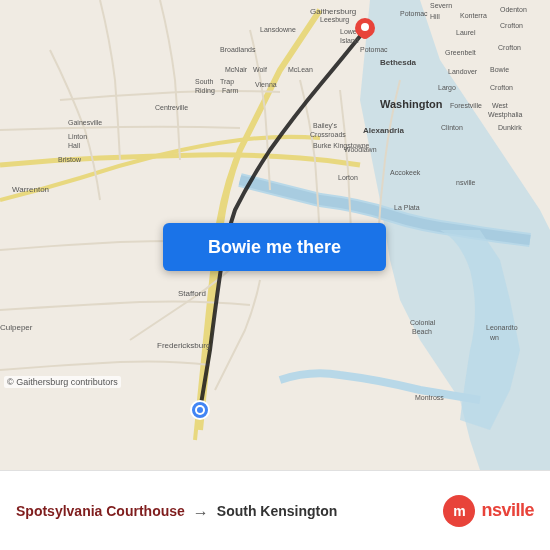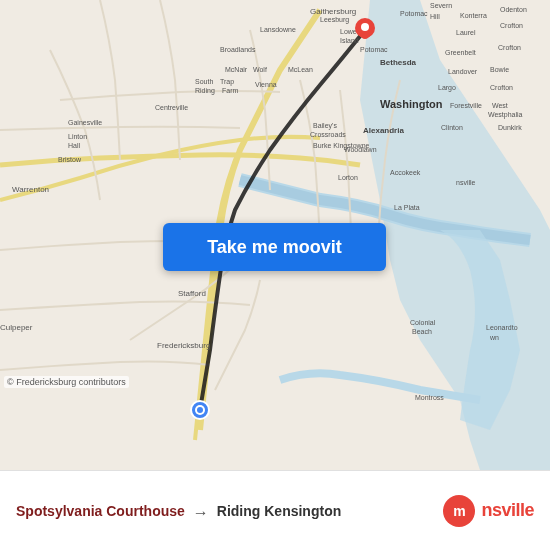--- a/index.html
+++ b/index.html
@@ -244,32 +244,32 @@
       <circle cx="200" cy="410" r="9" fill="#4285f4" stroke="white" stroke-width="2"></circle>
       <circle cx="200" cy="410" r="5" fill="white"></circle>
       <circle cx="200" cy="410" r="3" fill="#4285f4"></circle>
 
       <ellipse cx="365" cy="28" rx="10" ry="10" fill="#e8433a"></ellipse>
       <path d="M358,33 Q365,45 372,33" fill="#e8433a"></path>
       <circle cx="365" cy="27" r="4" fill="white"></circle>
     </svg>
 
     
-    <button id="take-me-there-btn">Take me moovit</button>
+    <button id="take-me-there-btn">Bowie me there</button>
 
     
-    <div id="attribution">© Fredericksburg contributors</div>
+    <div id="attribution">© Gaithersburg contributors</div>
   </div>
 
   <div id="bottom-bar">
     <div id="bottom-left">
       <div id="route-row">
         <span id="origin-label">Spotsylvania Courthouse</span>
         <span id="arrow-icon">→</span>
-        <span id="dest-label">Riding Kensington</span>
+        <span id="dest-label">South Kensington</span>
       </div>
     </div>
 
     <div id="moovit-logo">
       <div id="moovit-icon">m</div>
       <span id="moovit-text">nsville</span>
     </div>
   </div>
 </div>
 

